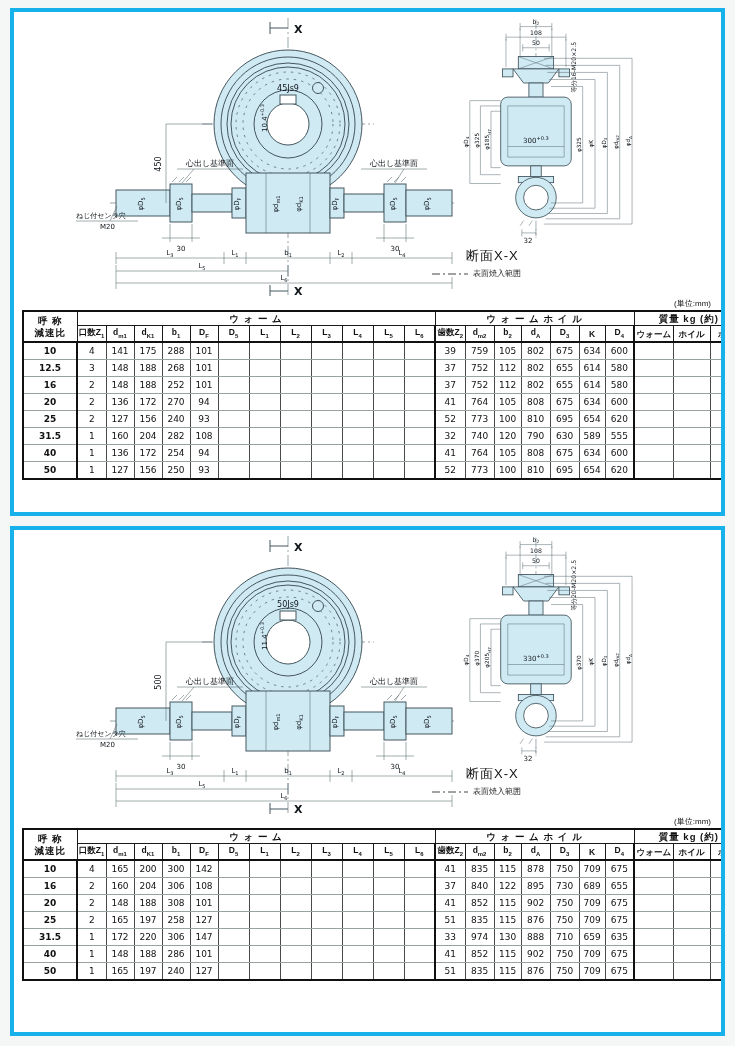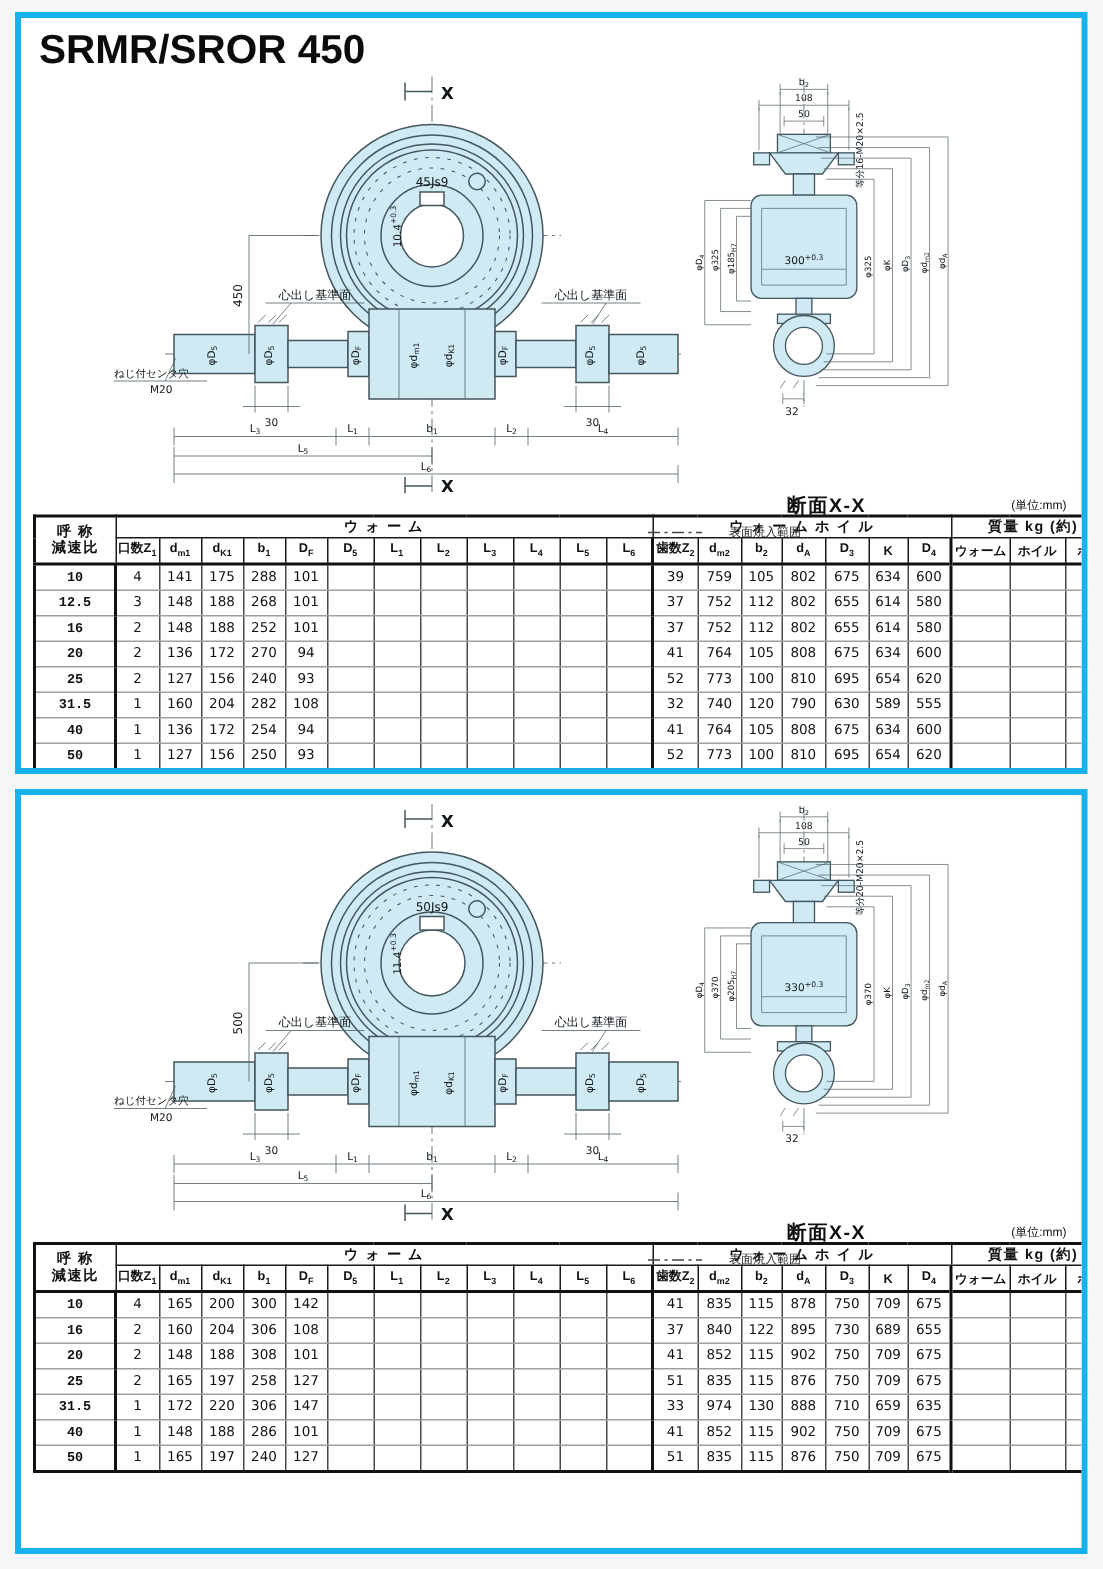--- a/index.html
+++ b/index.html
@@ -4,22 +4,22 @@
 <style>
   html,body{margin:0;padding:0;background:#f5f6f6;}
   body{width:735px;height:1046px;font-family:"Liberation Sans","DejaVu Sans",sans-serif;color:#111;}
   .panel{box-sizing:border-box;width:715px;margin:8px auto 10px auto;height:508px;
          border:4px solid #17b2ec;background:#fff;padding:4px 8px 6px 8px;position:relative;overflow:hidden;}
   .ptitle{font-size:27px;font-weight:bold;letter-spacing:0px;margin:2px 0 0 4px;color:#0b0b0b;}
   .drawings{position:relative;height:282px;}
   .front{position:absolute;left:52px;top:-4px;width:380px;height:284px;}
   .xsecblock{position:absolute;left:404px;top:0px;width:260px;}
   .xsec{display:block;margin-left:26px;width:212px;height:231px;}
-  .xcap{margin-left:40px;width:170px;text-align:center;font-weight:bold;font-size:13px;letter-spacing:1px;margin-top:48px;}
-  .legend{display:flex;align-items:center;gap:18px;margin:3px 0 0 6px;font-size:8px;color:#222;}
+  .xcap{margin-left:40px;width:170px;font-weight:normal;font-size:13px;letter-spacing:1px;}
+  .legend{display:flex;align-items:center;gap:5px;margin:3px 0 0 6px;font-size:8px;color:#222;}
   .unit{text-align:right;font-size:8px;margin:0 2px 1px 0;}
   
   svg line,svg circle,svg rect,svg path{stroke:#44565e;fill:none;stroke-width:1;}
   svg .cl{stroke:#6a7f8a;stroke-width:.7;stroke-dasharray:11 3 2 3;}
   svg .cl2{stroke:#444;stroke-width:1;stroke-dasharray:8 3 2 3;}
   svg .fill{fill:#cfeaf3;}
   svg .bore{fill:#fff;}
   svg .dash{stroke-dasharray:2.5 5;stroke-width:.7;}
   svg .thin{stroke-width:.55;stroke:#55666d;}
   svg .dim{stroke-width:.55;stroke:#55666d;}
@@ -28,30 +28,29 @@
   svg text.lbl65{font-size:6.5px;}
   svg text.xlbl{font-size:11px;font-weight:bold;text-anchor:start;}
   svg text.ts{text-anchor:start;}
   
   .spec{width:100%;border-collapse:collapse;table-layout:fixed;border:2px solid #111;background:#fff;}
   .spec th{border:1px solid #1a1a1a;font-size:8.5px;font-weight:bold;padding:1px 0;line-height:1.2;}
   .spec thead tr.grow th{font-size:9.5px;letter-spacing:1px;}
   .spec td{border-left:1px solid #4a4a4a;border-right:1px solid #4a4a4a;border-top:1px solid #9aa29f;
            border-bottom:1px solid #9aa29f;text-align:center;font-size:9px;padding:1.5px 0;height:13px;
            overflow:hidden;font-family:"DejaVu Sans",sans-serif;}
-  .spec td.rowhead{font-weight:bold;font-size:9px;font-family:Liberation Mono, monospace;}
+  .spec td.rowhead{font-weight:bold;font-size:9px;}
   .spec .gsep{border-right:2px solid #111 !important;}
   .spec thead{border-bottom:2px solid #111;}
   sub{font-size:70%;}
 </style>
 </head>
 <body>
 
 <section class="panel">
-  <h1 class="ptitle">SRMR/SROR 450</h1>
 
   <div class="drawings">
 
     <svg class="front" viewBox="0 0 380 284">
       <g>
         <line class="cl" x1="214" y1="6" x2="214" y2="284"></line>
         <line class="cl" x1="36" y1="191" x2="380" y2="191"></line>
         <line class="cl" x1="128" y1="112" x2="300" y2="112"></line>
       </g>
       <g>

